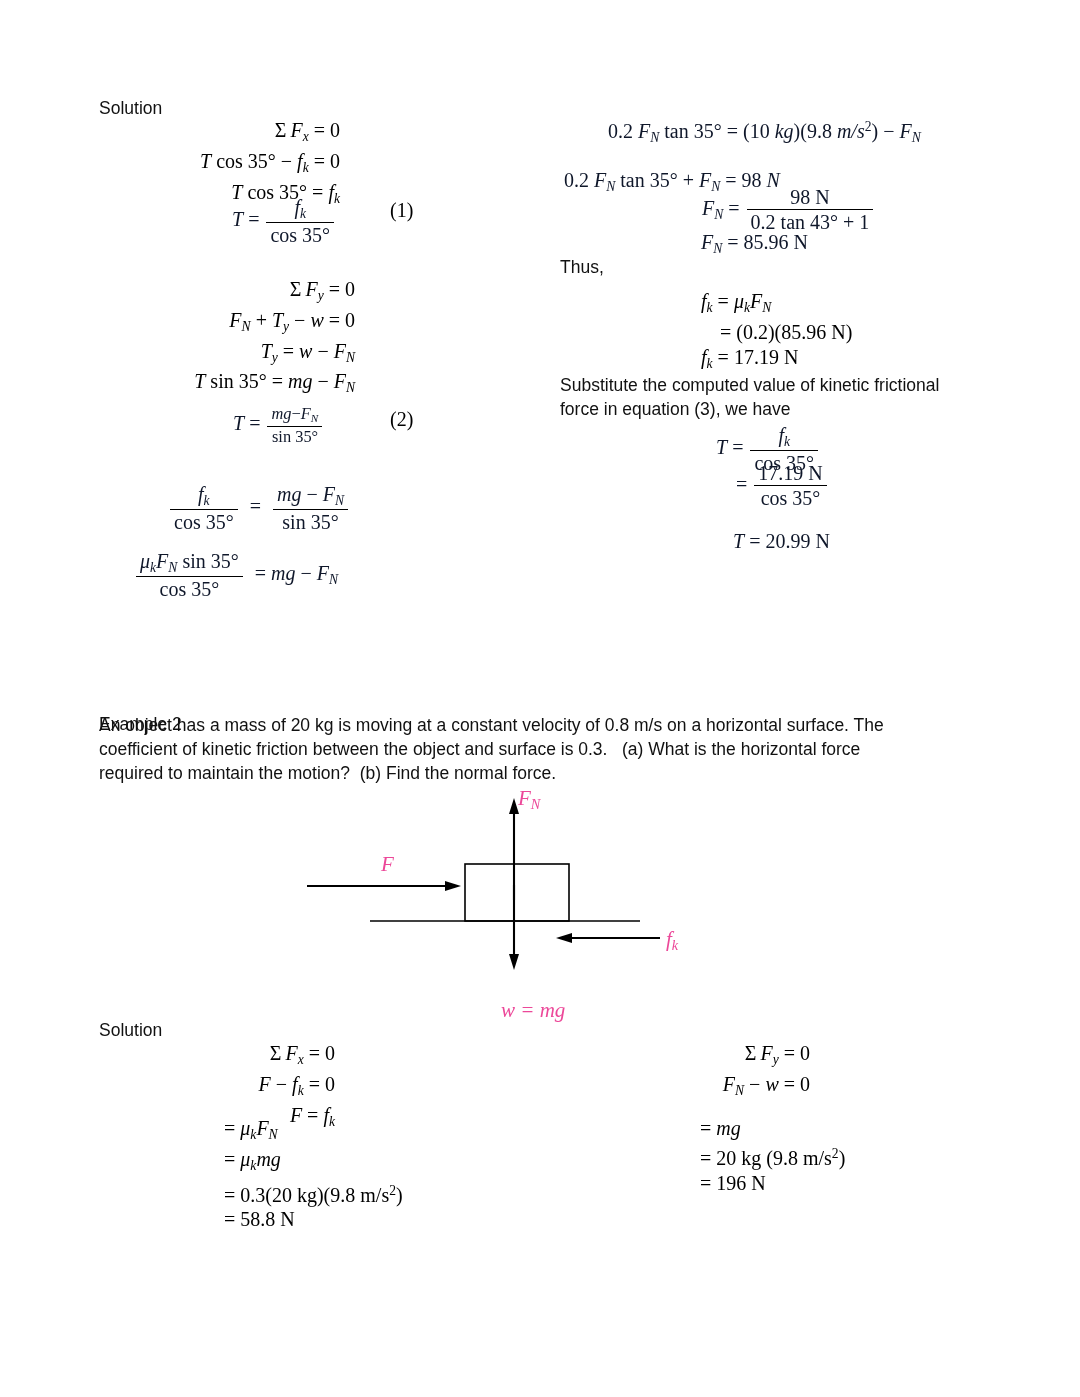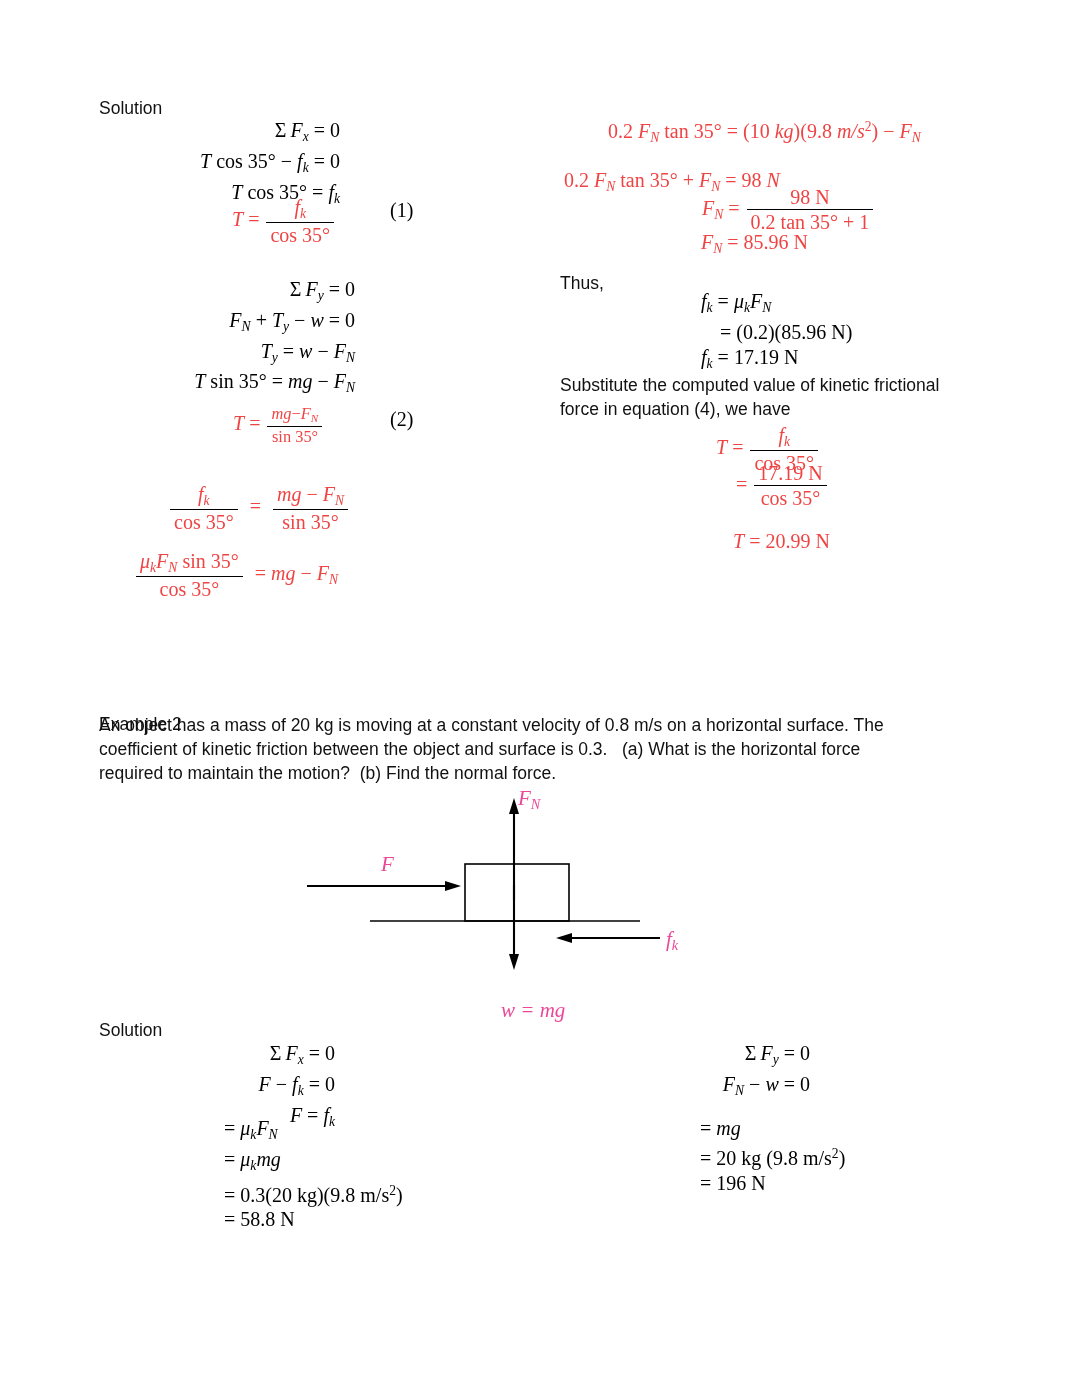--- a/index.html
+++ b/index.html
@@ -35,21 +35,21 @@
     font-family: "Liberation Sans", sans-serif;
     font-size: 17.5px;
     color: #111;
   }
 
   
   .math {
     position: absolute;
     font-family: "Liberation Serif", serif;
     font-size: 20px;
-    color: #ef4444;
+    color: #0f172a;
     white-space: nowrap;
   }
   .math i, .mi {
     font-style: italic;
     font-family: "Liberation Serif", serif;
   }
   .mup {
     font-style: normal;
   }
   .sub {
@@ -210,43 +210,43 @@
   </div>
 
   <div class="math" style="left:564px; top:169px;">
     0.2 <i>F</i><span class="sub">N</span> <span class="mup">tan</span> 35° + <i>F</i><span class="sub">N</span> = 98&nbsp;<i>N</i>
   </div>
 
   <div class="math" style="left:702px; top:186px;">
     <i>F</i><span class="sub">N</span> =
     <span class="frac">
       <span class="num"><span class="mup">98 N</span></span>
-      <span class="den"><span class="mup">0.2 tan 35° + 1</span></span>
+      <span class="den"><span class="mup">0.2 tan 43° + 1</span></span>
     </span>
   </div>
 
   <div class="math" style="left:701px; top:231px;">
     <i>F</i><span class="sub">N</span> = <span class="mup">85.96 N</span>
   </div>
 
-  <div class="label-plain" style="left:560px; top:257px;margin-top:16px;">Thus,</div>
+  <div class="label-plain" style="left:560px; top:257px;">Thus,</div>
 
   <div class="eqstack-left" style="left:701px; top:289px;">
     <div class="row">
       <i>f</i><span class="sub">k</span> = <i>μ</i><span class="sub">k</span><i>F</i><span class="sub">N</span>
     </div>
     <div class="row" style="padding-left:19px;">
       = (0.2)(85.96 <span class="mup">N</span>)
     </div>
     <div class="row">
       <i>f</i><span class="sub">k</span> = <span class="mup">17.19 N</span>
     </div>
   </div>
 
-  <div class="body-text" style="left:560px; top:373px; width:412px;">Substitute the computed value of kinetic frictional force in equation (4), we have</div>
+  <div class="body-text" style="left:560px; top:373px; width:412px;">Substitute the computed value of kinetic frictional force in equation (3), we have</div>
 
   <div class="math" style="left:716px; top:424px;">
     <i>T</i> =
     <span class="frac">
       <span class="num"><i>f</i><span class="sub">k</span></span>
       <span class="den"><span class="mup">cos 35°</span></span>
     </span>
   </div>
 
   <div class="math" style="left:736px; top:462px;">

